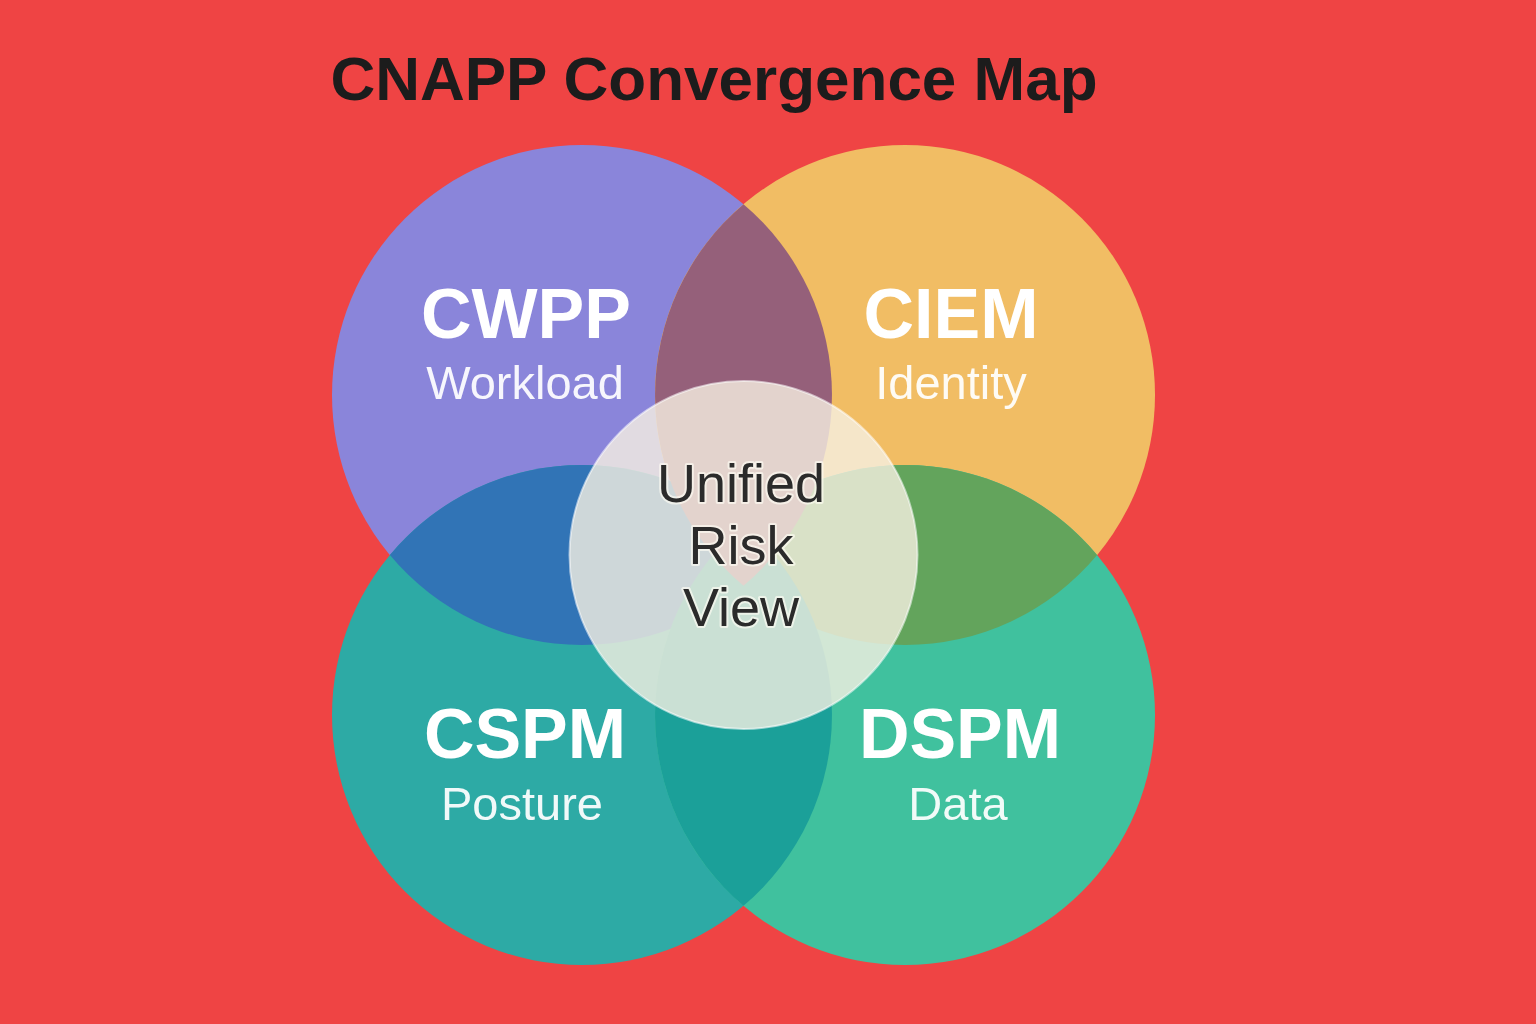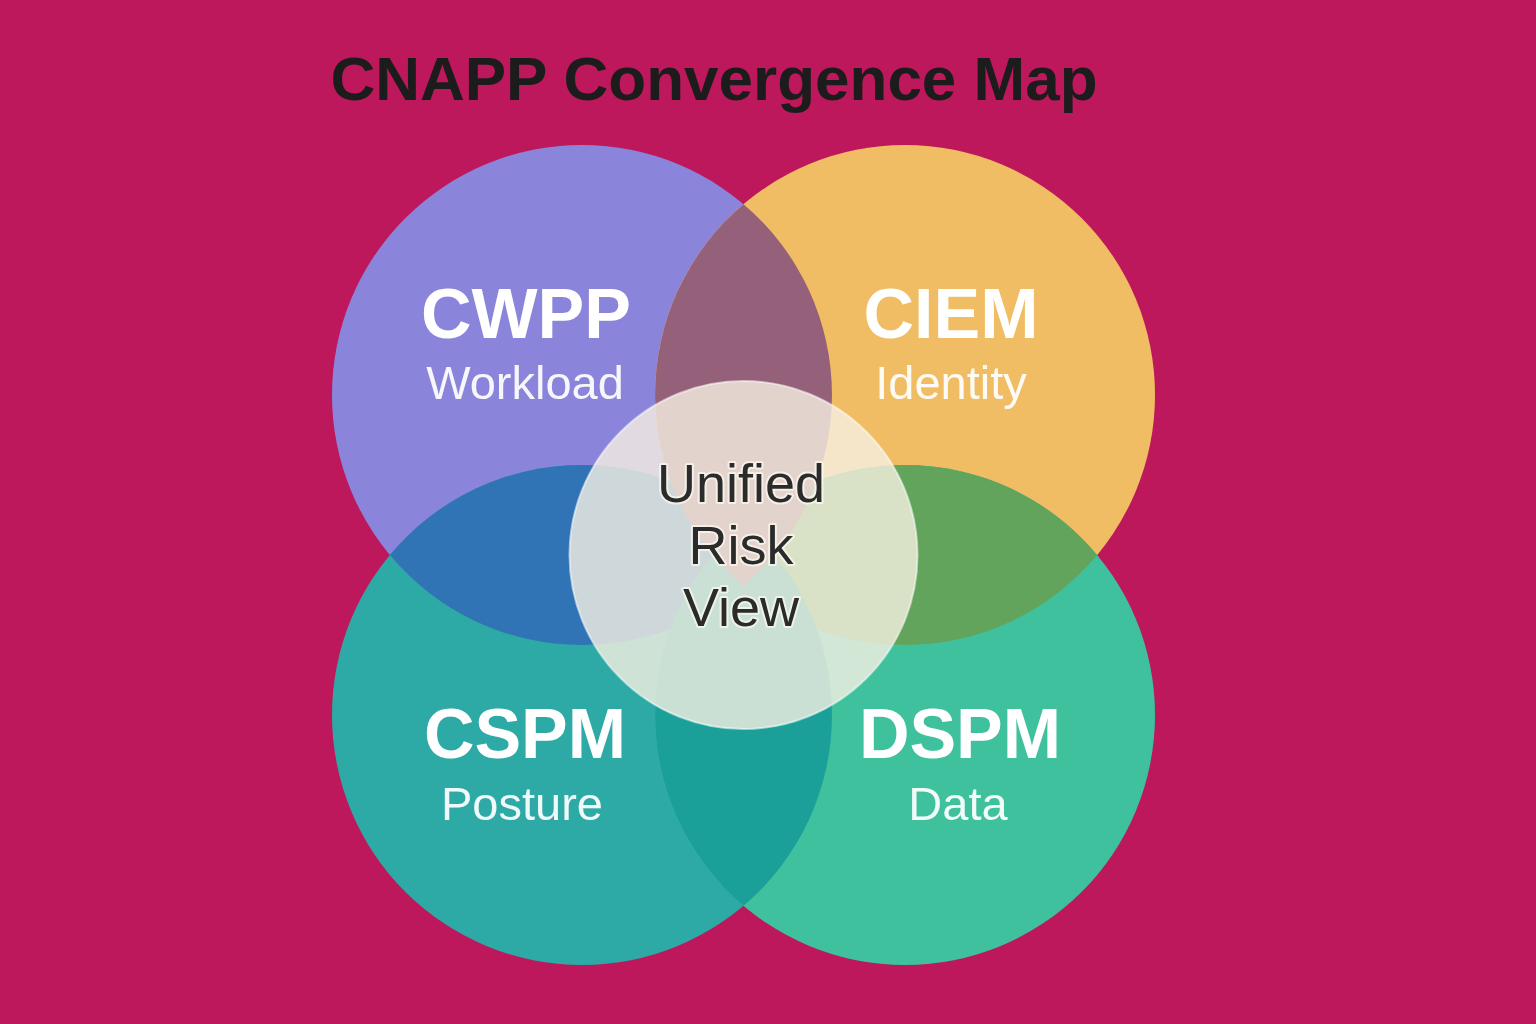--- a/index.html
+++ b/index.html
@@ -8,21 +8,21 @@
     background: #ffffff;
     width: 1536px;
     height: 1024px;
     overflow: hidden;
     font-family: "Liberation Sans", sans-serif;
   }
   .stage {
     position: relative;
     width: 1536px;
     height: 1024px;
-    background: #be185d;
+    background: #ef4444;
   }
   svg { display: block; }
   .title-text {
     font-family: "Liberation Sans", sans-serif;
     font-size: 62px;
     font-weight: 700;
     fill: #1c1c1c;
   }
   .acronym {
     font-family: "Liberation Sans", sans-serif;

